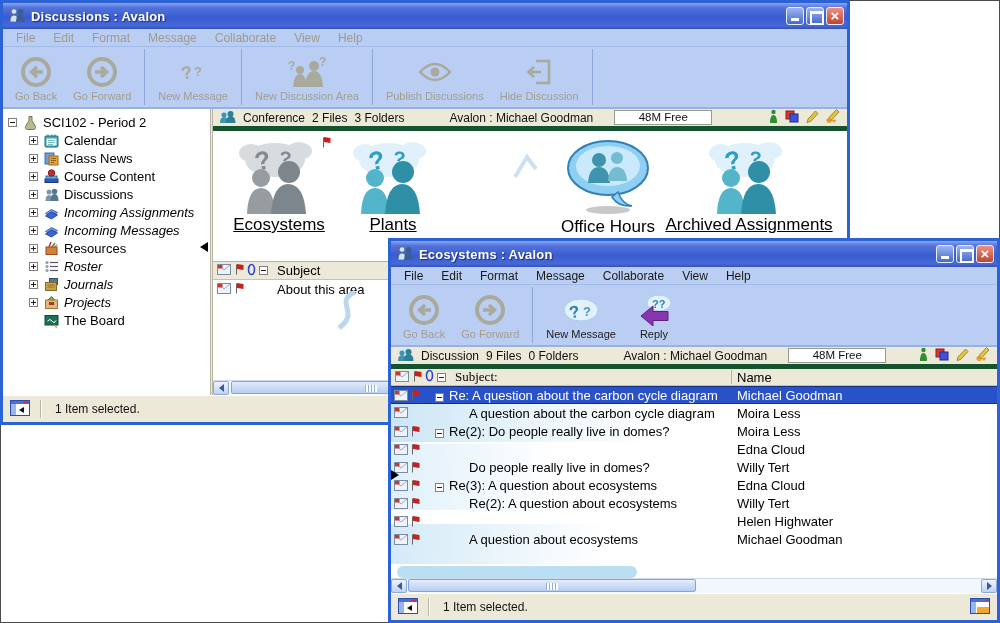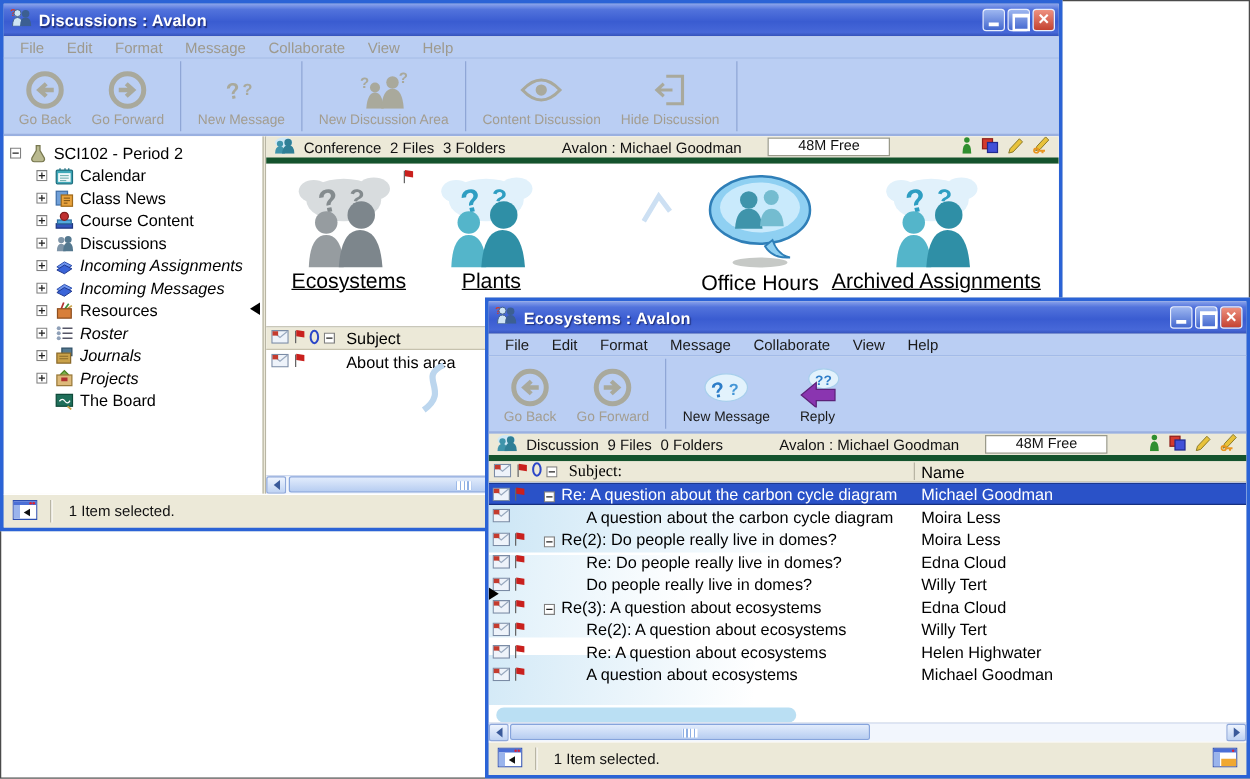--- a/index.html
+++ b/index.html
@@ -173,21 +173,21 @@
           <span class="tlabel">New Discussion Area</span>
         </div>
         <div class="tsep"></div>
         <div class="tbtn">
           <span class="ticon">
             <svg width="36" height="22">
               <path d="M3,11 Q18,-5 33,11 Q18,27 3,11 z" fill="none" stroke="#a9a99c" stroke-width="2.5"></path>
               <circle cx="18" cy="11" r="4.5" fill="#a9a99c"></circle>
             </svg>
           </span>
-          <span class="tlabel">Content Discussion</span>
+          <span class="tlabel">Publish Discussions</span>
         </div>
         <div class="tbtn">
           <span class="ticon">
             <svg width="28" height="28">
               <path d="M11,3 h13 v22 h-13" fill="none" stroke="#a9a99c" stroke-width="2.5"></path>
               <path d="M16,14 h-12 m5,-5 l-5.5,5 5.5,5" fill="none" stroke="#a9a99c" stroke-width="2.5"></path>
             </svg>
           </span>
           <span class="tlabel">Hide Discussion</span>
         </div>
@@ -737,21 +737,20 @@
             <svg width="14" height="11">
               <rect x="0.5" y="0.5" width="13" height="10" fill="#eef3fa" stroke="#7a8ba5"></rect>
               <path d="M1,1 l6,5 6,-5" fill="none" stroke="#9aaabf"></path>
               <rect x="1" y="1" width="4.5" height="3.5" fill="#c43b2e"></rect>
             </svg>
             <svg width="10" height="12">
               <path d="M2.5,1.5 v10" stroke="#666"></path>
               <path d="M3,1 l6.5,1 0,5 -6.5,-1 z" fill="#c9201d"></path>
             </svg>
           </span>
-          <span class="tsubj">Re: Do people really live in domes?</span>
           <span class="tname">Edna Cloud</span>
         </div>
         <div class="trow lvl2">
           <span class="rowicons">
             <svg width="14" height="11">
               <rect x="0.5" y="0.5" width="13" height="10" fill="#eef3fa" stroke="#7a8ba5"></rect>
               <path d="M1,1 l6,5 6,-5" fill="none" stroke="#9aaabf"></path>
               <rect x="1" y="1" width="4.5" height="3.5" fill="#c43b2e"></rect>
             </svg>
             <svg width="10" height="12">
@@ -801,21 +800,20 @@
             <svg width="14" height="11">
               <rect x="0.5" y="0.5" width="13" height="10" fill="#eef3fa" stroke="#7a8ba5"></rect>
               <path d="M1,1 l6,5 6,-5" fill="none" stroke="#9aaabf"></path>
               <rect x="1" y="1" width="4.5" height="3.5" fill="#c43b2e"></rect>
             </svg>
             <svg width="10" height="12">
               <path d="M2.5,1.5 v10" stroke="#666"></path>
               <path d="M3,1 l6.5,1 0,5 -6.5,-1 z" fill="#c9201d"></path>
             </svg>
           </span>
-          <span class="tsubj">Re: A question about ecosystems</span>
           <span class="tname">Helen Highwater</span>
         </div>
         <div class="trow lvl2">
           <span class="rowicons">
             <svg width="14" height="11">
               <rect x="0.5" y="0.5" width="13" height="10" fill="#eef3fa" stroke="#7a8ba5"></rect>
               <path d="M1,1 l6,5 6,-5" fill="none" stroke="#9aaabf"></path>
               <rect x="1" y="1" width="4.5" height="3.5" fill="#c43b2e"></rect>
             </svg>
             <svg width="10" height="12">

